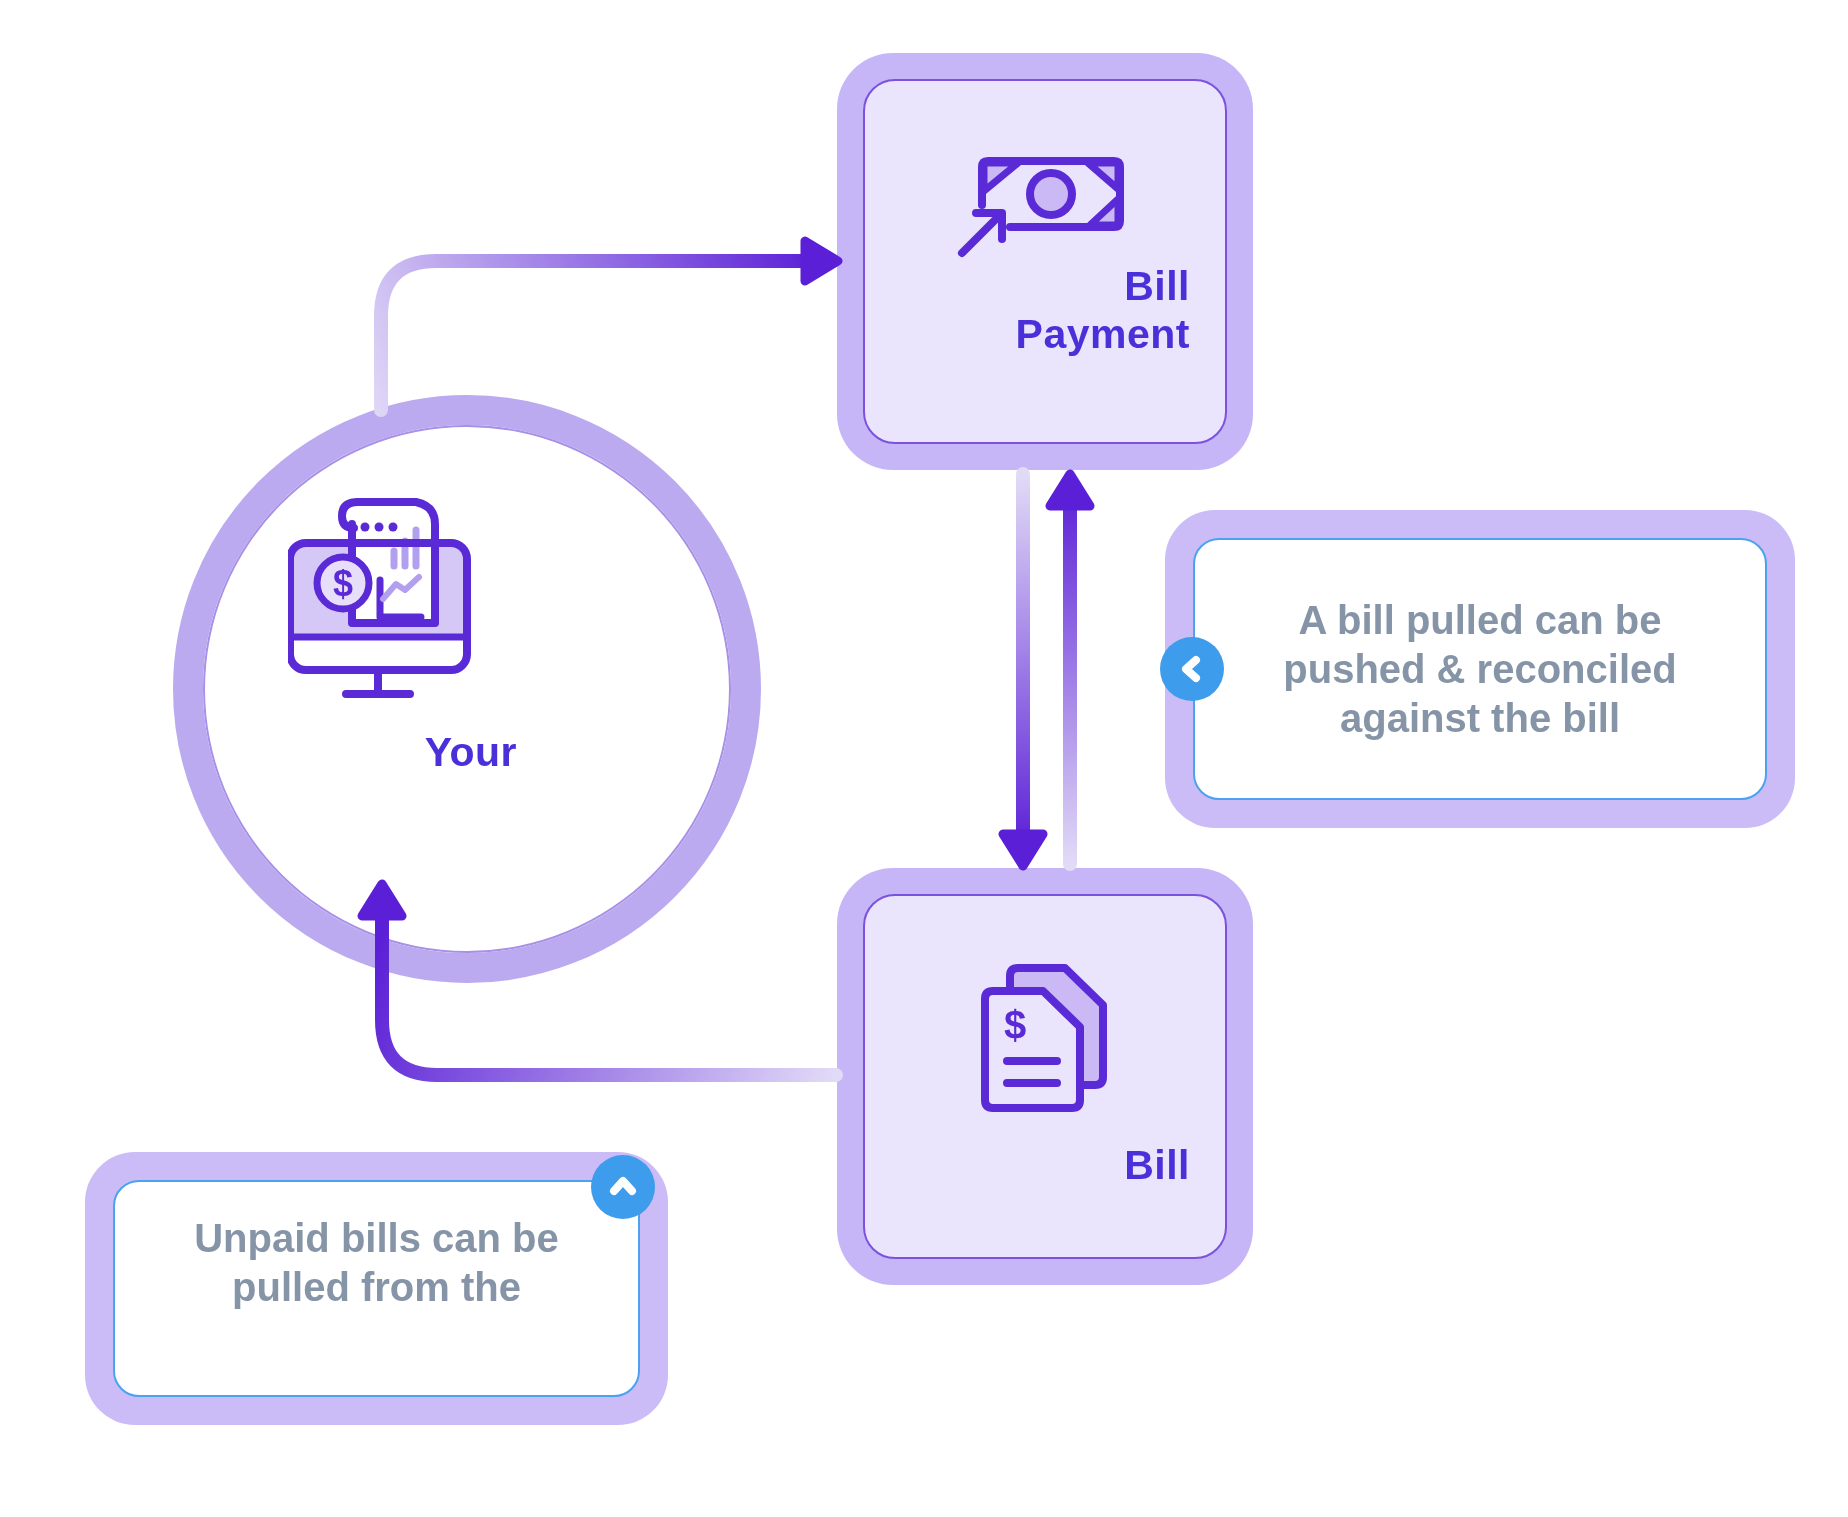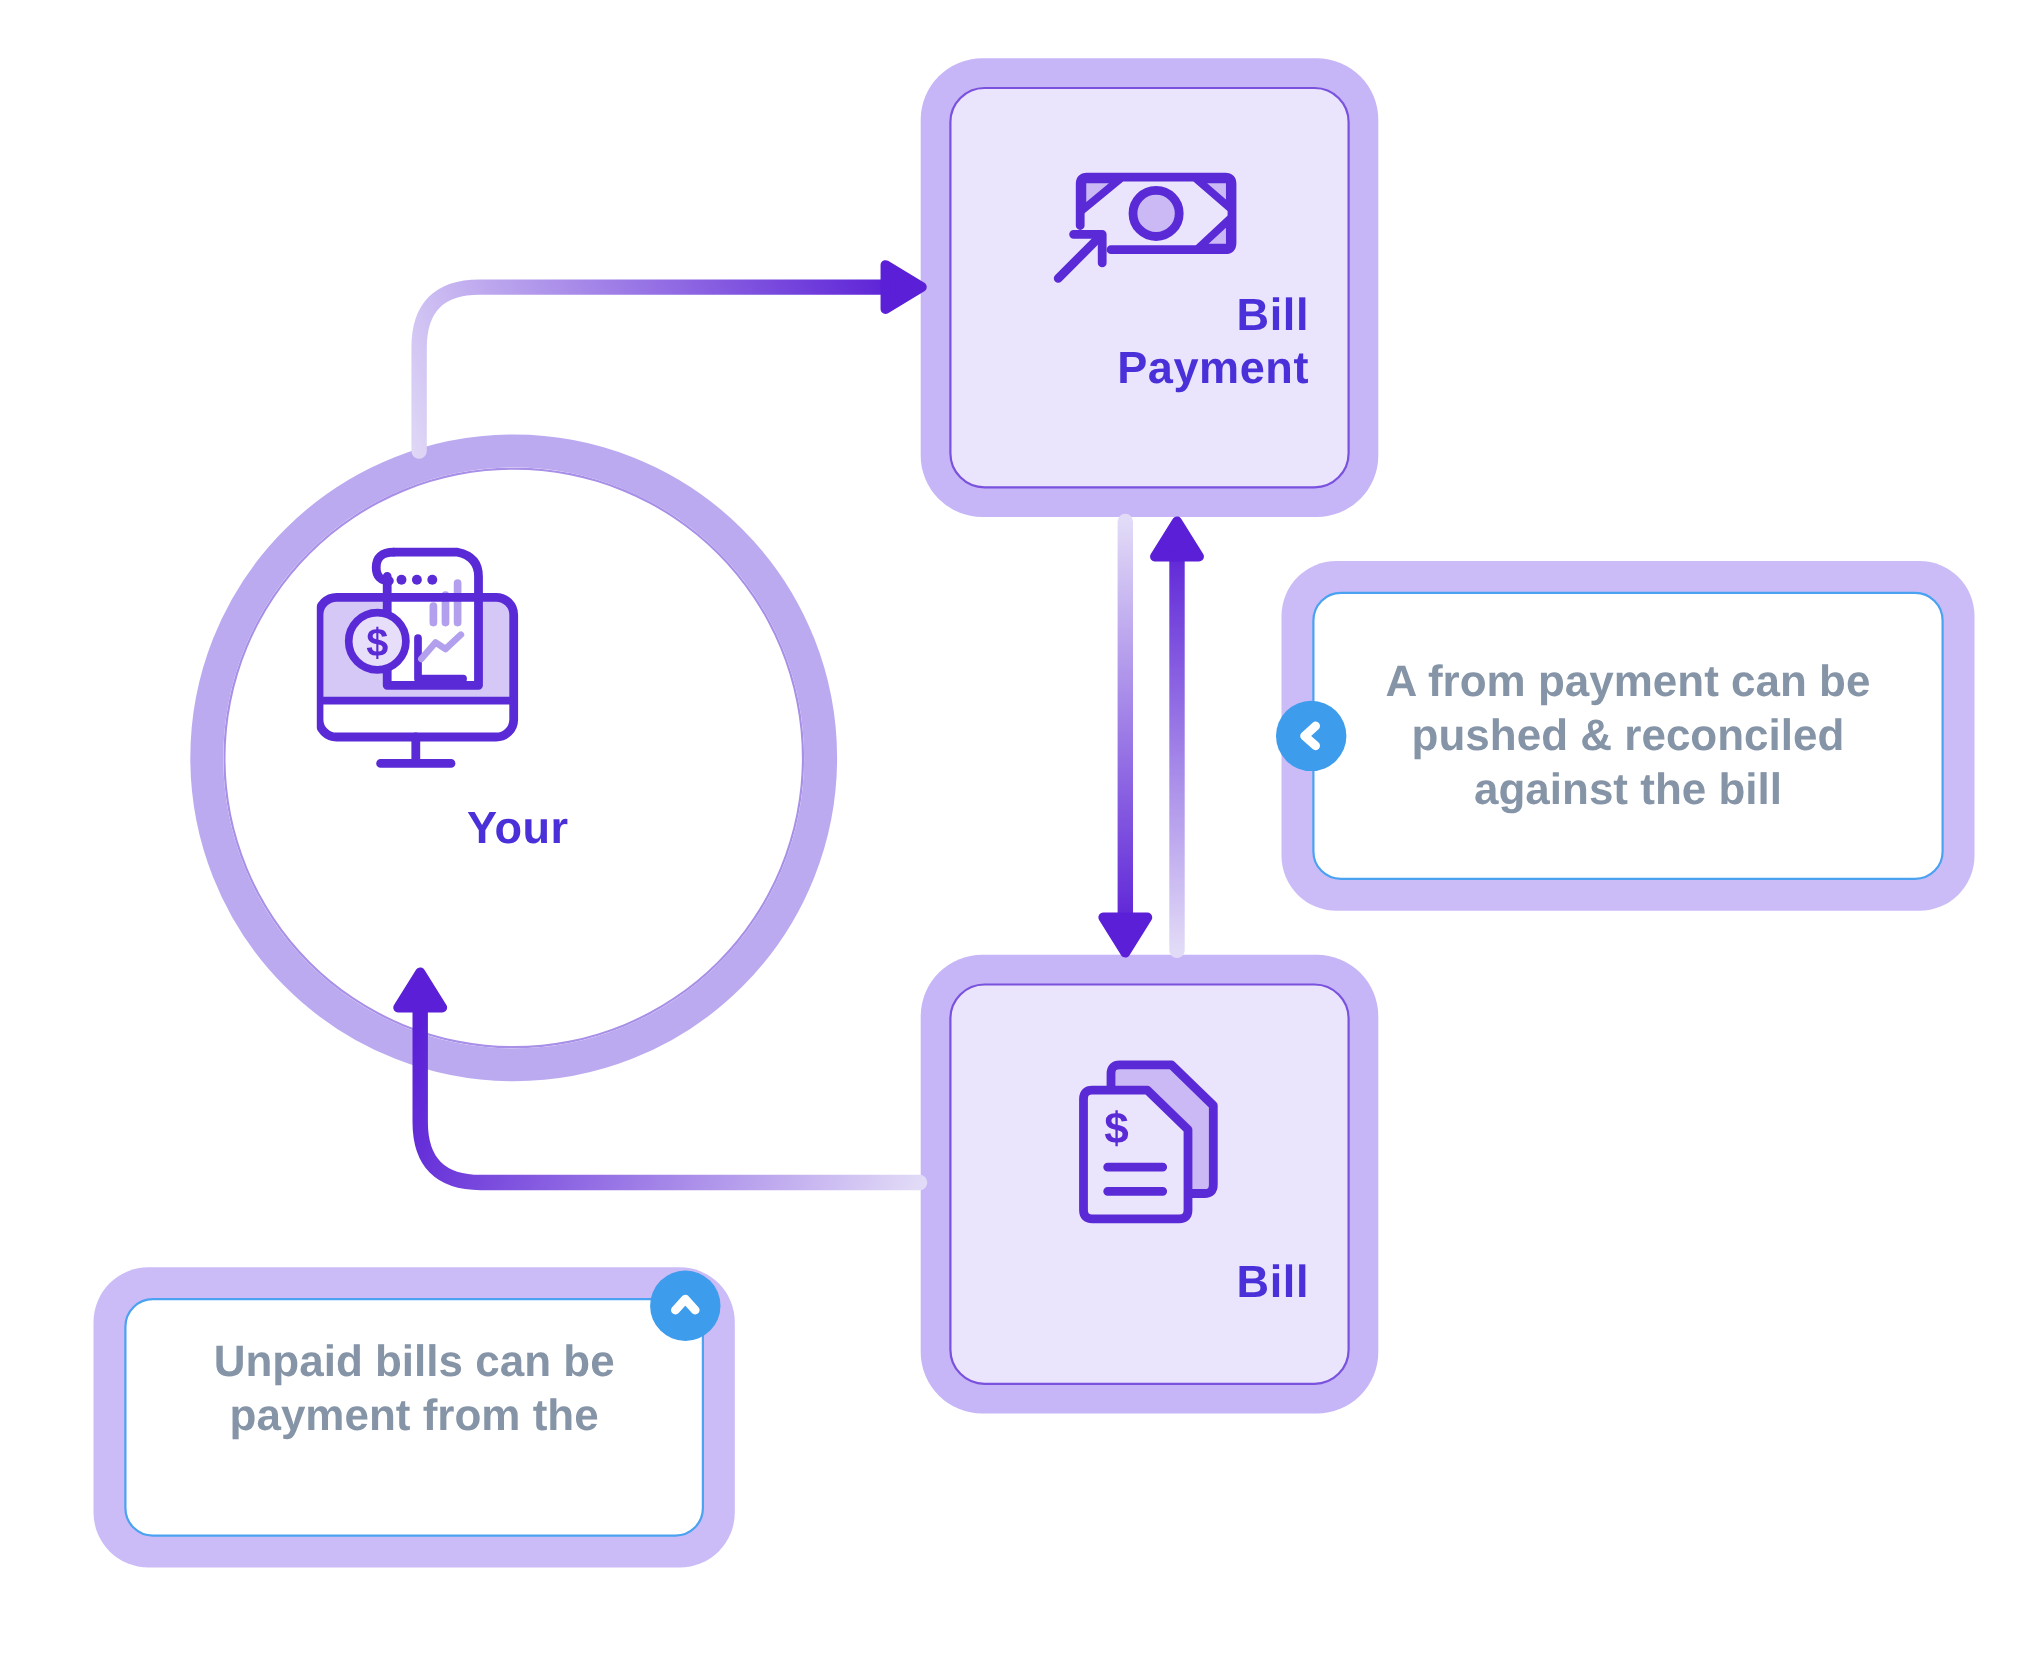--- a/index.html
+++ b/index.html
@@ -111,36 +111,36 @@
   <path d="M 18 28 H 68 L 105 64 V 137 Q 105 145 97 145 H 18 Q 10 145 10 137 V 36 Q 10 28 18 28 Z" fill="var(--box-fill)" stroke="var(--purple-deep)" stroke-width="8" stroke-linejoin="round"></path>
   <text x="40" y="76" text-anchor="middle" font-size="40" font-weight="bold" fill="var(--purple-deep)">$</text>
   <path d="M 32 98 H 82 M 32 120 H 82" stroke="var(--purple-deep)" stroke-width="8" stroke-linecap="round"></path>
 </svg>
 <div class="abs node-label" style="left:890px;top:1141px;width:300px;">Bill</div>
 
 <div class="abs callout-outer" id="callout-reconcile">
   <div class="callout-inner"></div>
 </div>
 <div class="abs callout-text" id="rc-text">
-  <div>A from payment can be</div>
+  <div>A bill pulled can be</div>
   <div>pushed &amp; reconciled</div>
   <div>against the bill</div>
 </div>
 <button class="abs blue-btn" id="btn-left">
   <svg width="40" height="40" viewBox="0 0 40 40">
     <path d="M 24 11 L 14 20 L 24 29" stroke="#ffffff" stroke-width="8" stroke-linecap="round" stroke-linejoin="round" fill="none"></path>
   </svg>
 </button>
 
 <div class="abs callout-outer" id="callout-pull">
   <div class="callout-inner"></div>
 </div>
 <div class="abs callout-text" id="bc-text">
   <div>Unpaid bills can be</div>
-  <div>payment from the</div>
+  <div>pulled from the</div>
 </div>
 <button class="abs blue-btn" id="btn-up">
   <svg width="40" height="40" viewBox="0 0 40 40">
     <path d="M 11 24 L 20 14 L 29 24" stroke="#ffffff" stroke-width="8" stroke-linecap="round" stroke-linejoin="round" fill="none"></path>
   </svg>
 </button>
 
 <svg class="abs overlay" width="1848" height="1517" viewBox="0 0 1848 1517">
   <defs>
     <linearGradient id="g1" gradientUnits="userSpaceOnUse" x1="381" y1="448" x2="820" y2="261">

